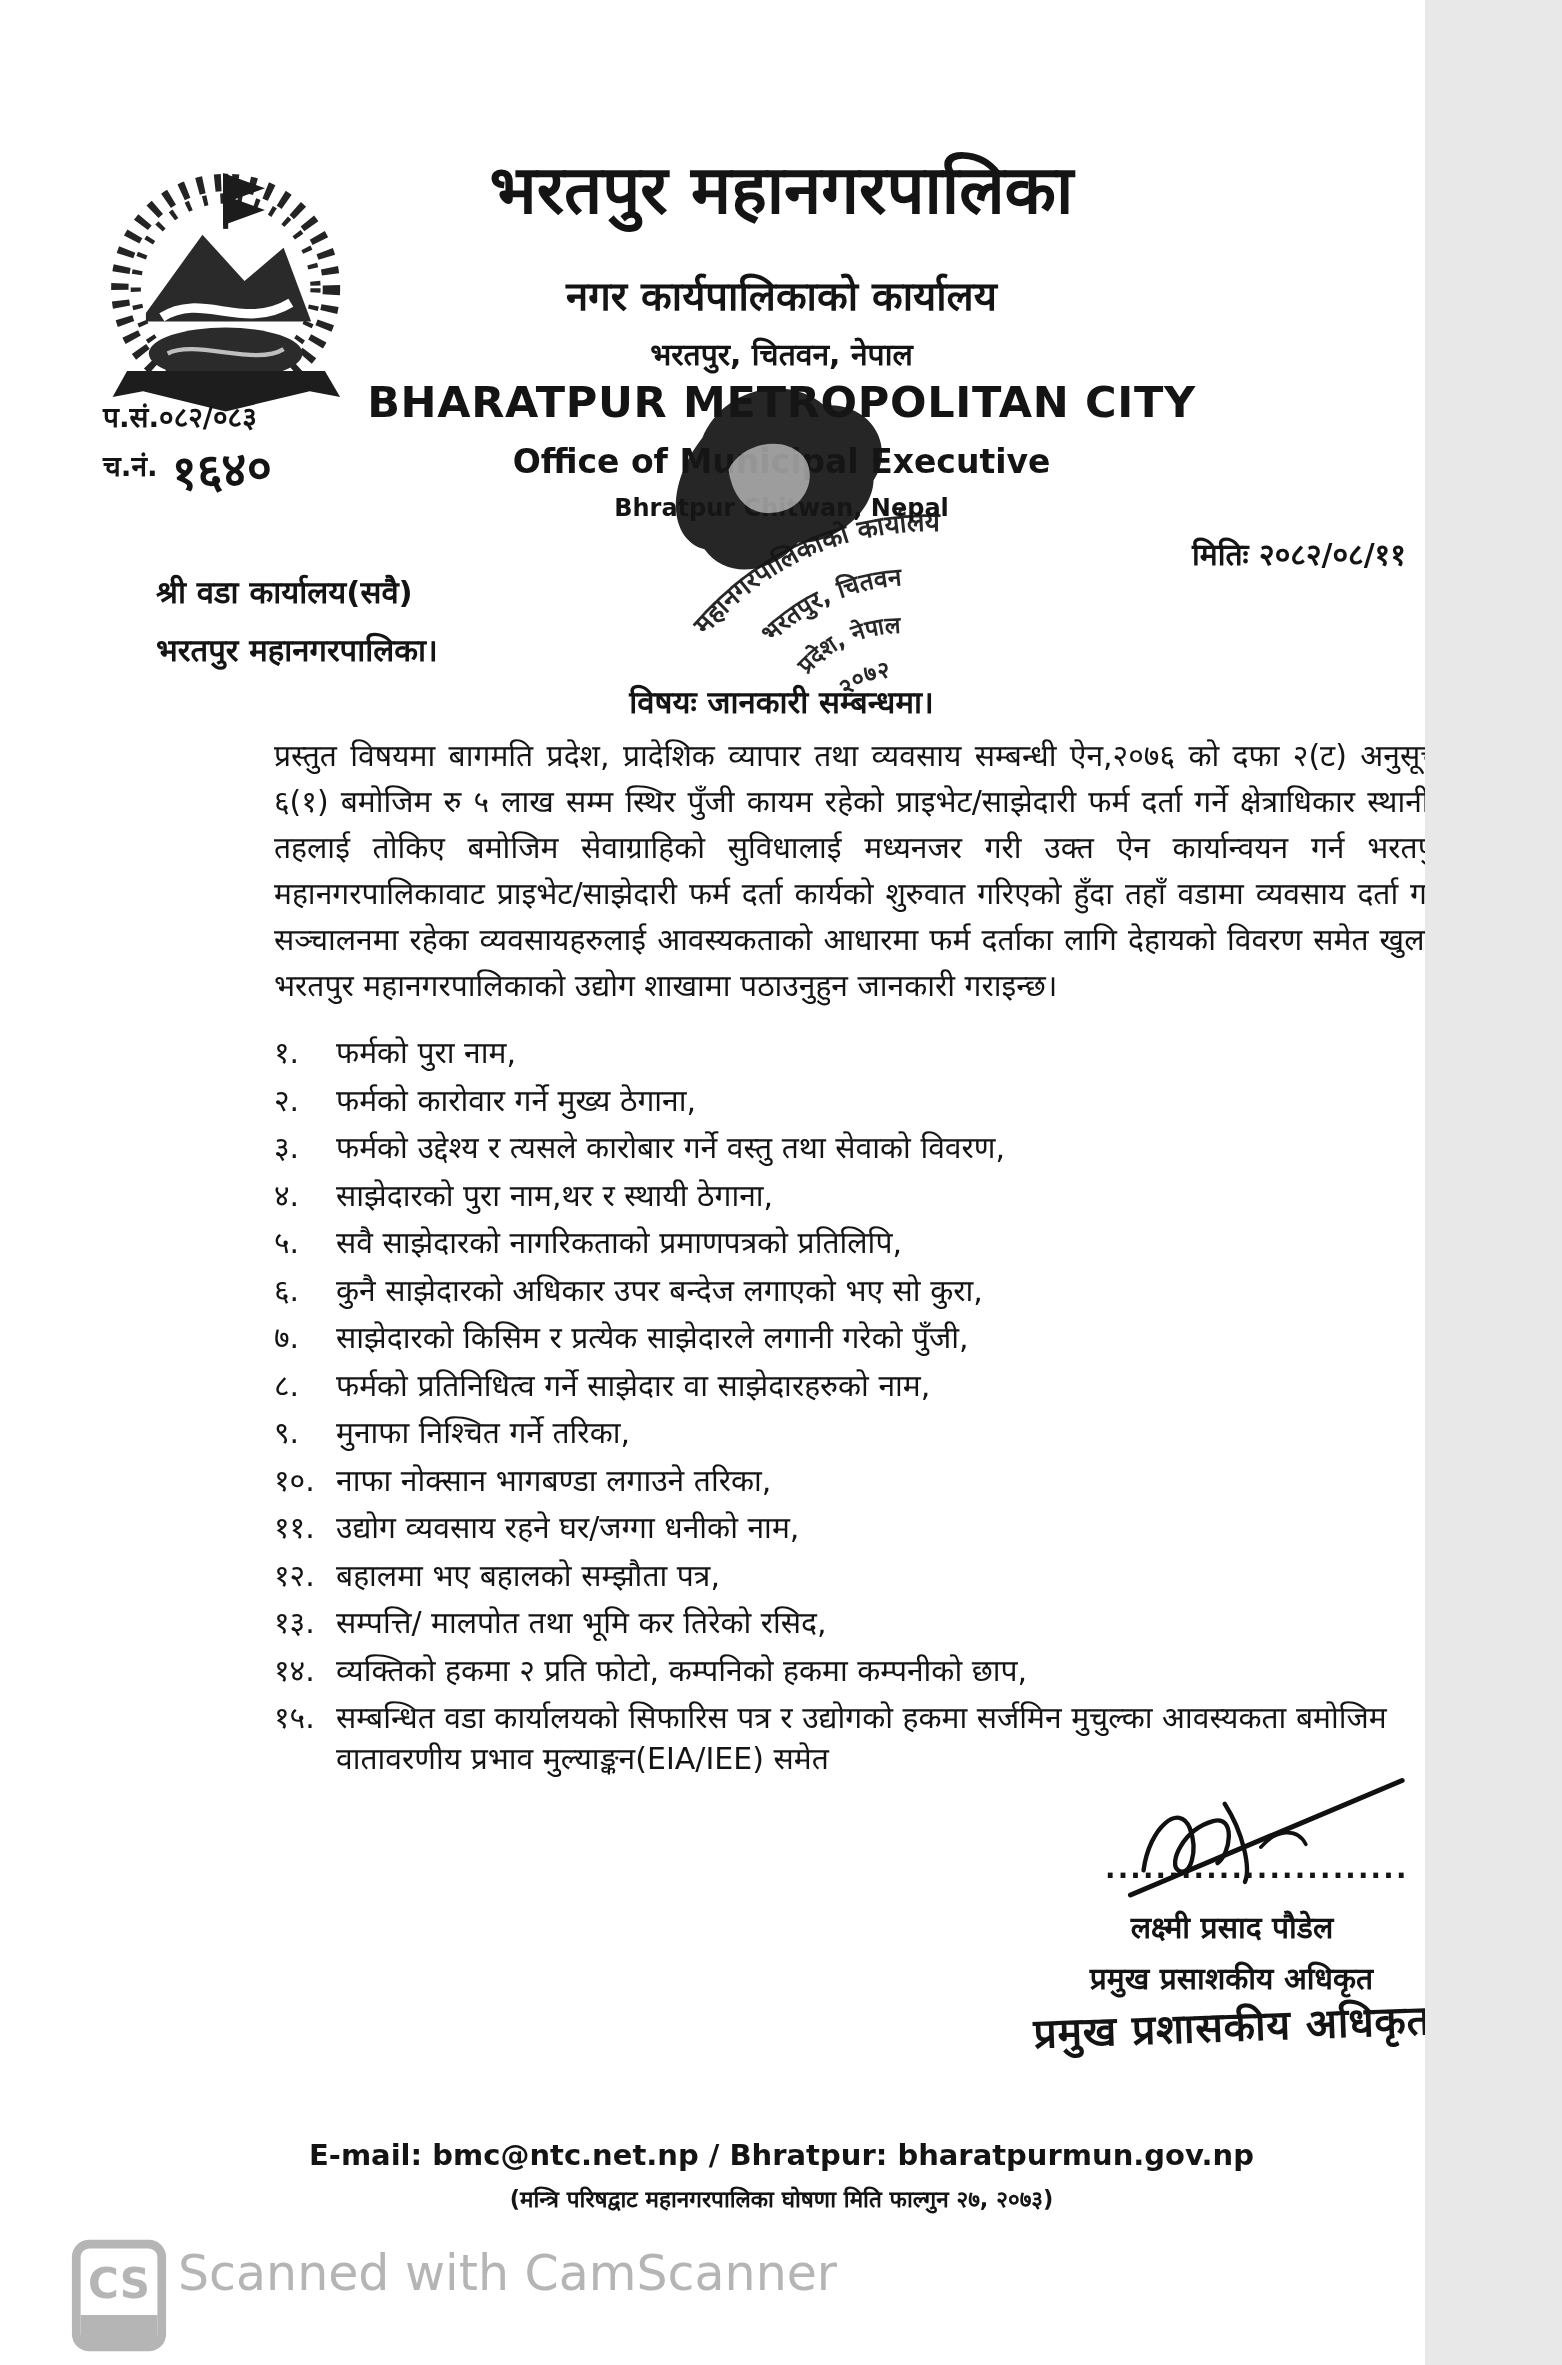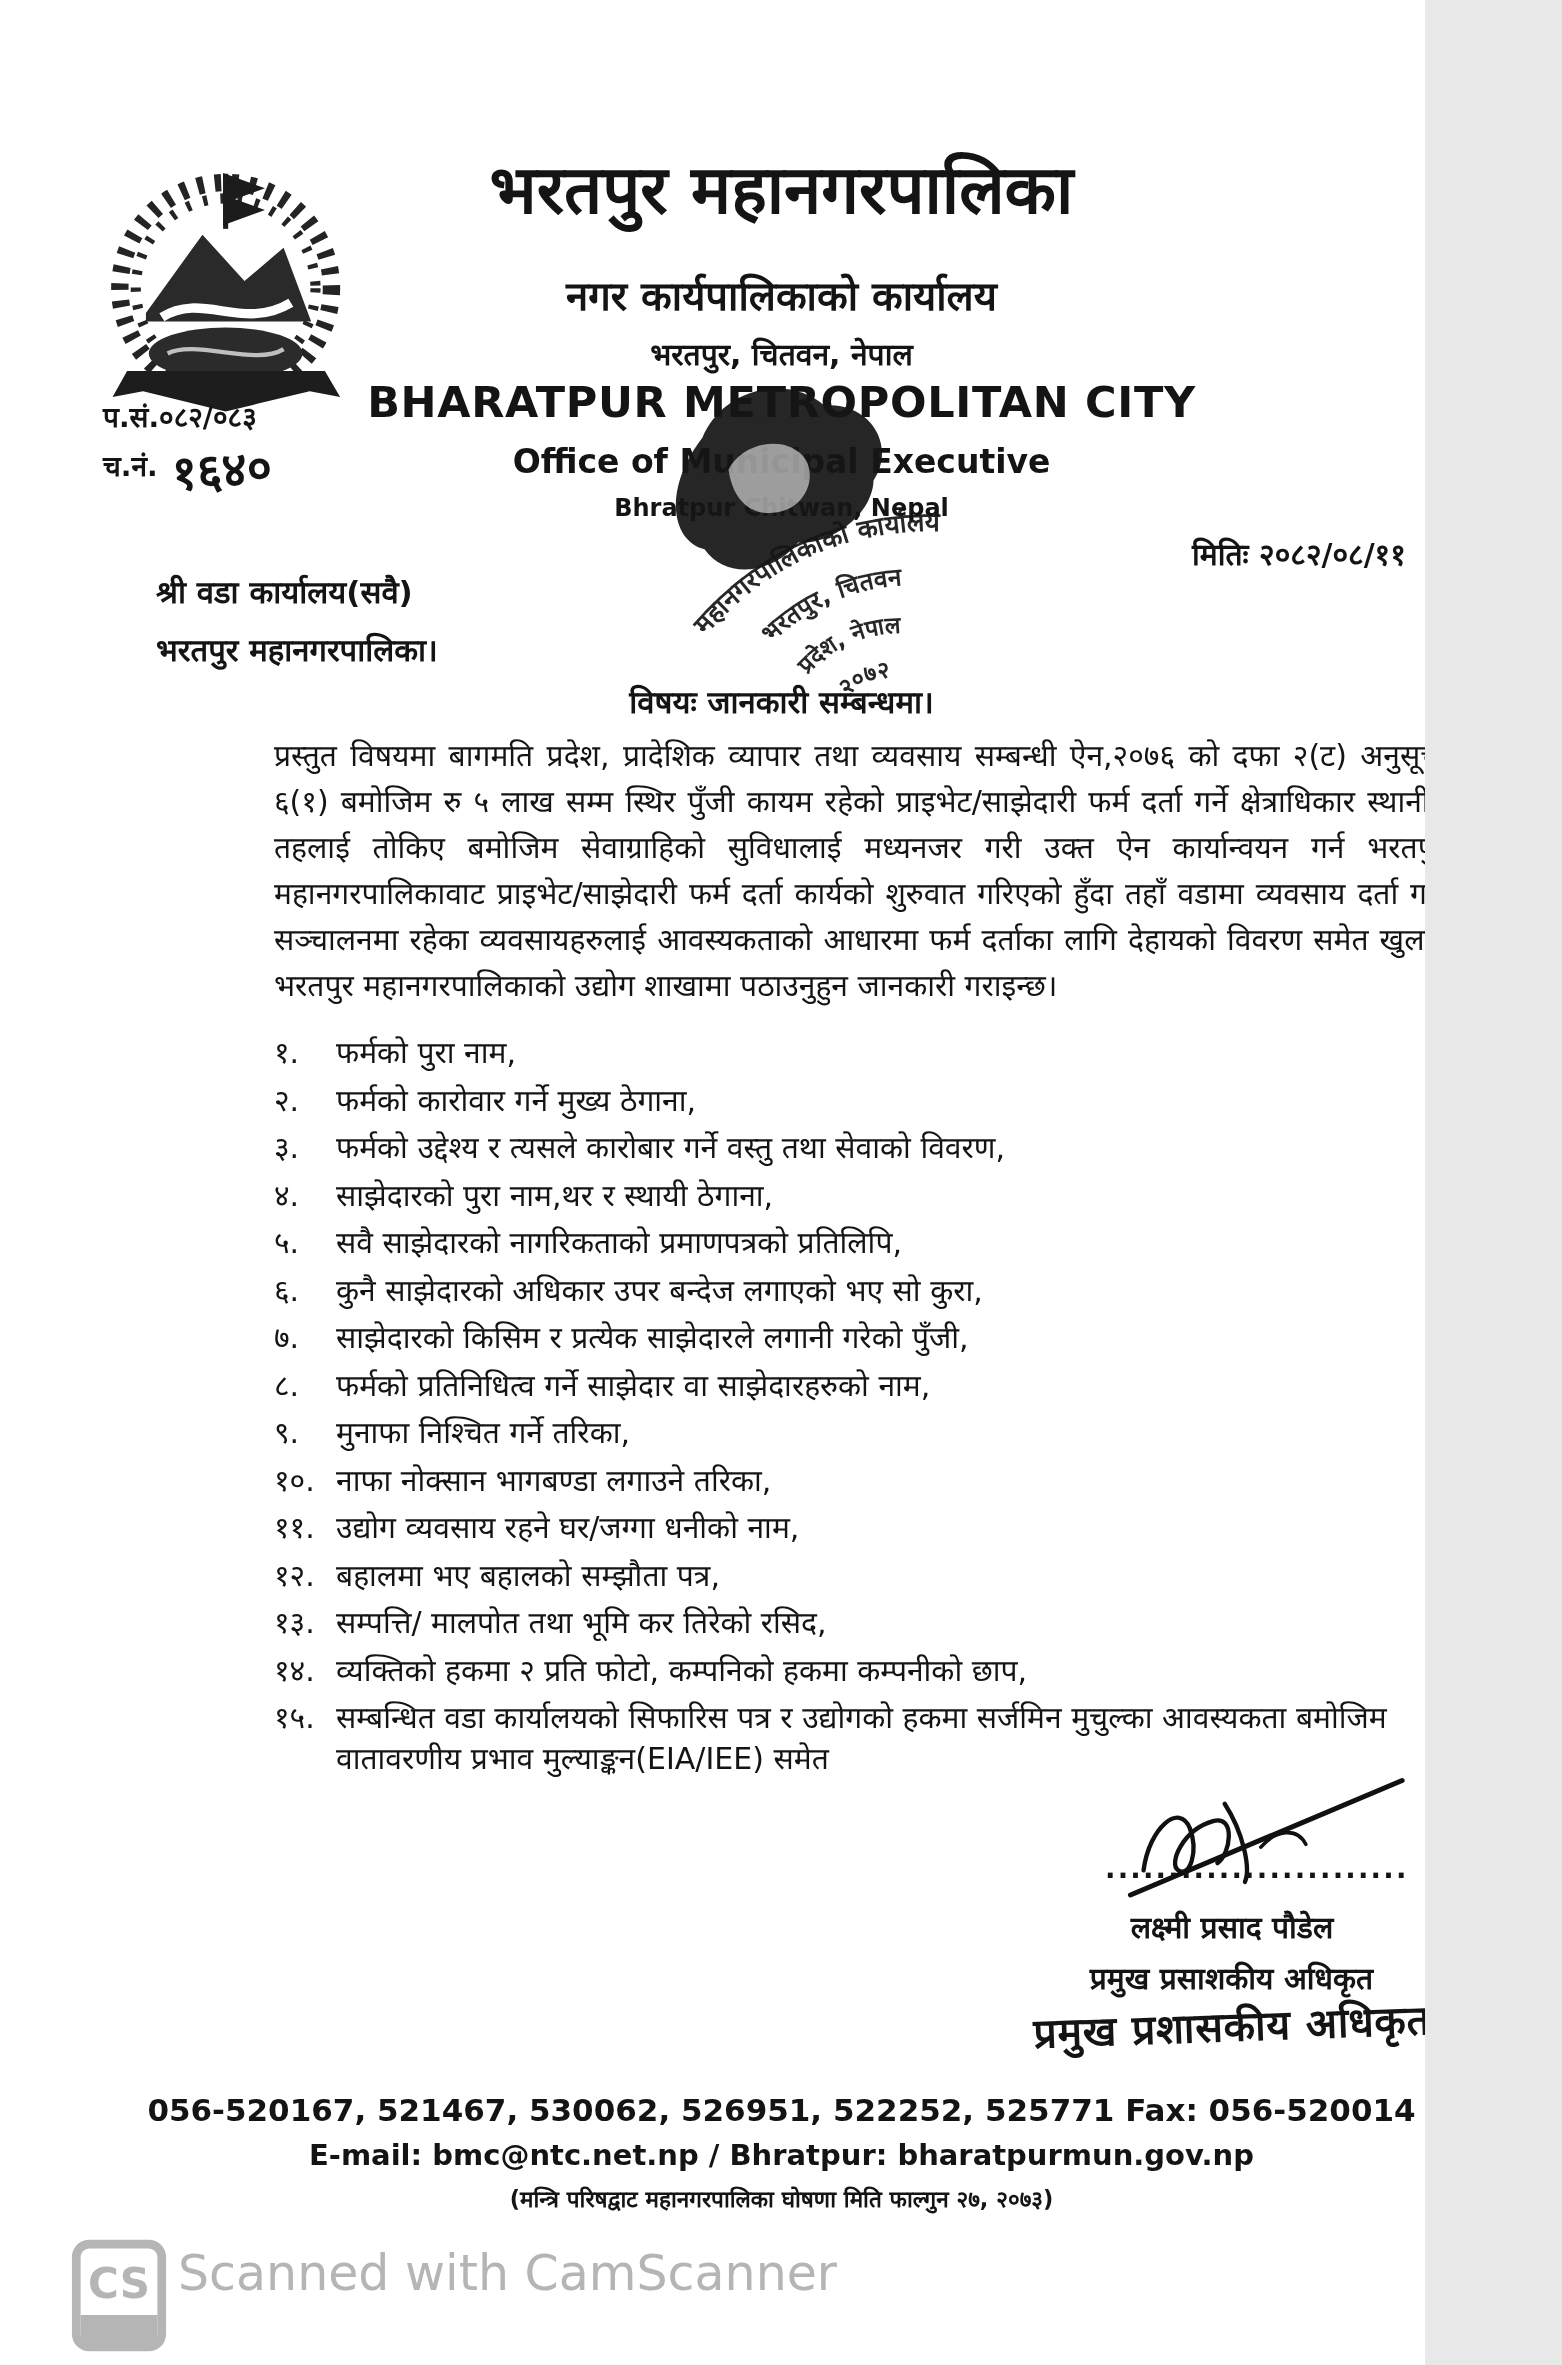--- a/index.html
+++ b/index.html
@@ -207,21 +207,20 @@
       <path d="M20 186 L395 28" stroke-width="7"></path>
       <path d="M200 120 C220 96 250 92 262 116" stroke-width="5"></path>
     </g>
   </svg>
 
   <div class="abs sig-dots">..............................</div>
   <div class="abs sig-name">लक्ष्मी प्रसाद पौडेल</div>
   <div class="abs sig-title">प्रमुख प्रसाशकीय अधिकृत</div>
   <div class="abs sig-stamp">प्रमुख प्रशासकीय अधिकृत</div>
 
-  <div class="abs center f-phones">056-520167, 521467, 530062, 526951, 522252, 525771 Fax: 056-520014</div>
   <div class="abs center f-email">E-mail: bmc@ntc.net.np / Bhratpur: bharatpurmun.gov.np</div>
   <div class="abs center f-decl">(मन्त्रि परिषद्वाट महानगरपालिका घोषणा मिति फाल्गुन २७, २०७३)</div>
 
   <svg class="abs cs-icon" viewBox="0 0 132 156" aria-hidden="true">
     <rect x="7" y="7" width="118" height="142" rx="18" fill="none" stroke="#b5b5b5" stroke-width="12"></rect>
     <text x="66" y="82" text-anchor="middle" font-size="58" font-weight="700" fill="#b5b5b5" font-family="DejaVu Sans, Liberation Sans, sans-serif">CS</text>
     <path d="M13 105 H119 V131 A18 18 0 0 1 101 149 H31 A18 18 0 0 1 13 131 Z" fill="#b5b5b5"></path>
   </svg>
   <div class="abs cs-text">Scanned with CamScanner</div>
 

